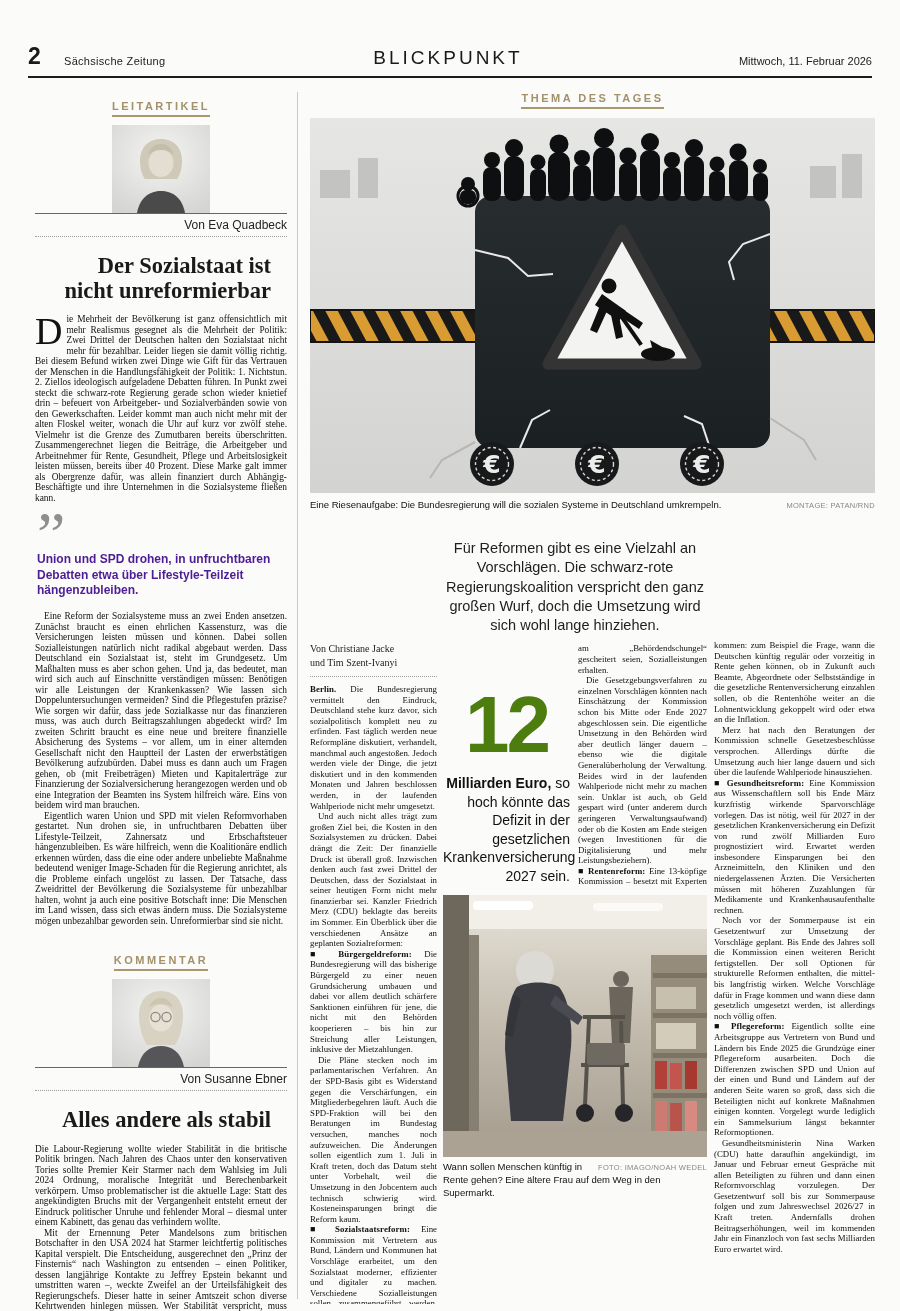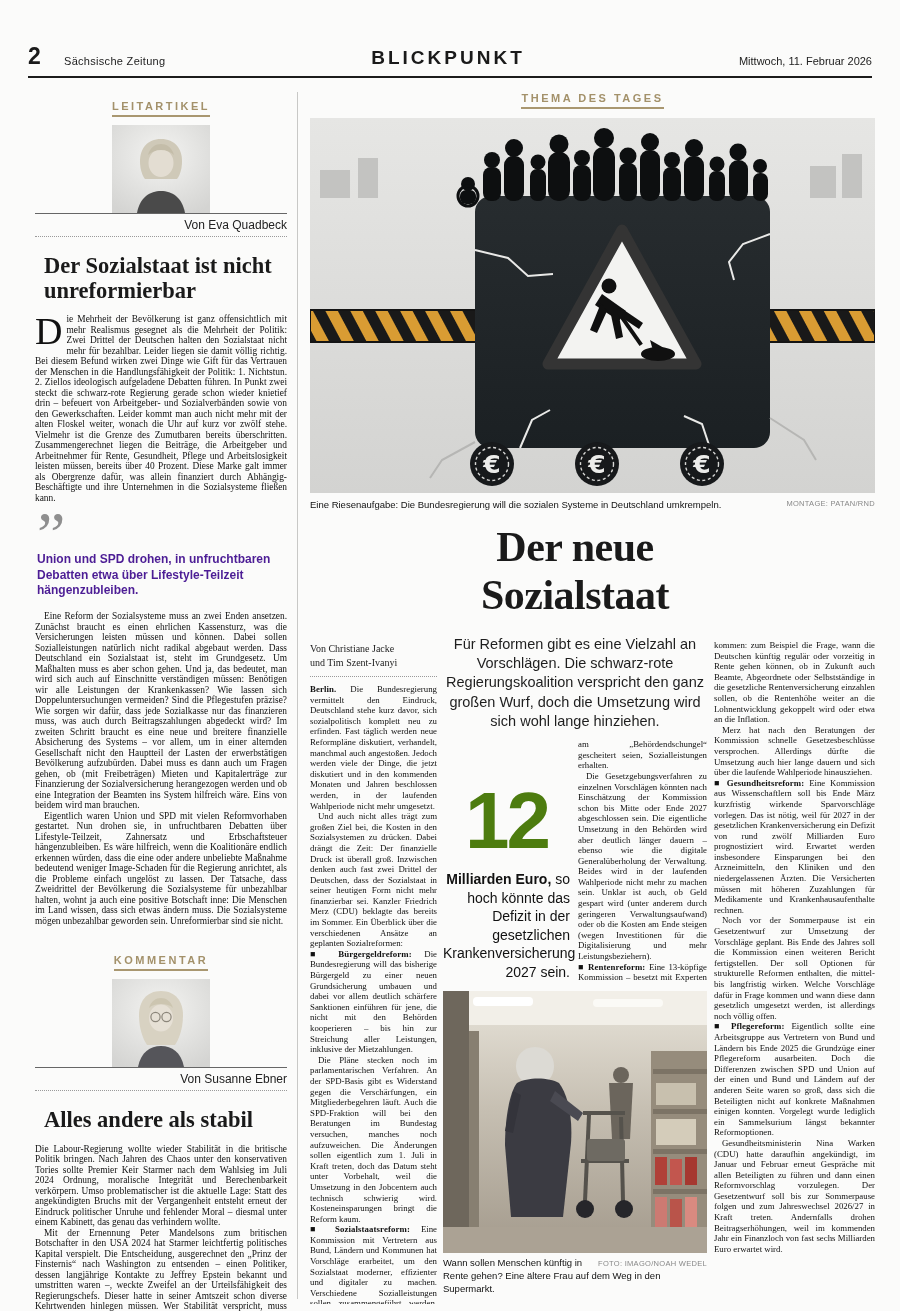--- a/index.html
+++ b/index.html
@@ -1,43 +1,43 @@
 <!DOCTYPE html>
 <html lang="de"><head>
 <meta charset="utf-8">
 <style>
   html,body{margin:0;padding:0;background:#e9e9e7;}
   .page{position:relative;width:900px;height:1311px;background:#fbfbfa;font-family:"Liberation Sans",sans-serif;color:#1a1a1a;overflow:hidden;box-shadow:0 0 6px rgba(0,0,0,.25);}
   
   .header{position:absolute;top:38px;left:28px;right:28px;height:38px;border-bottom:2px solid #1c1c1c;}
   .pagenum{position:absolute;left:0;bottom:6px;font-size:23px;font-weight:600;letter-spacing:.5px;}
   .papername{position:absolute;left:36px;bottom:9px;font-size:11px;letter-spacing:.3px;color:#222;margin-top:32px;}
-  .sectionname{position:absolute;left:0;right:4px;bottom:7px;text-align:center;font-size:19px;font-weight:700;letter-spacing:3px;}
+  .sectionname{position:absolute;left:0;right:4px;bottom:7px;text-align:center;font-size:19px;font-weight:400;letter-spacing:3px;}
   .dateline{position:absolute;right:0;bottom:9px;font-size:11px;color:#222;}
   .vdiv{position:absolute;left:297px;top:92px;bottom:12px;width:1px;background:#c8c8c6;}
   
   .slabel{text-align:center;margin-top:8px;}
   .slabel span{display:inline-block;color:#a3916a;font-weight:700;font-size:11px;letter-spacing:2.5px;border-bottom:2px solid #a99770;padding-bottom:3px;}
   
   .leftcol{position:absolute;left:35px;top:88px;width:252px;}
   .photo-wrap{text-align:center;border-bottom:1px solid #666;margin-top:8px;line-height:0;}
   .author{font-size:12px;text-align:right;padding:4px 0;border-bottom:1px dotted #9a9a9a;color:#222;}
-  .lhead{font-family:"Liberation Serif",serif;font-size:22.5px;line-height:1.12;text-align:left;font-weight:600;margin:16px 9px 11px;}
+  .lhead{font-family:"Liberation Serif",serif;font-size:22.5px;line-height:1.12;text-align:right;font-weight:600;margin:16px 16px 11px;}
   .bodytext{font-family:"Liberation Serif",serif;font-size:9.4px;line-height:10.5px;text-align:justify;color:#111;}
   .bodytext p{margin:0;}
   .bodytext p.ind{text-indent:9px;}
   .drop{float:left;font-family:"Liberation Serif",serif;font-size:38px;line-height:31px;padding:2px 4px 0 0;font-weight:500;}
   .quoteblock{margin:15px 2px 13px;}
   .qmark{font-family:"Liberation Serif",serif;font-size:64px;color:#8f8f8f;line-height:34px;height:34px;letter-spacing:-4px;}
   .qtext{font-size:12px;line-height:1.28;color:#4c1d95;font-weight:bold;}
   .kommentar-gap{height:16px;}
   
   .rightregion{position:absolute;left:310px;top:88px;width:565px;}
   .illustration{display:block;margin-top:9px;width:565px;height:375px;}
-  .illcap{display:flex;justify-content:space-between;align-items:flex-start;font-size:9.5px;margin-top:6px;color:#111;}
+  .illcap{display:flex;justify-content:space-between;align-items:flex-end;font-size:9.5px;margin-top:6px;color:#111;}
   .illcap .credit{font-size:7.5px;color:#888;letter-spacing:.3px;}
   .article{position:relative;margin-top:14px;height:780px;}
   .acol{position:absolute;overflow:hidden;}
   .acol1{left:0;top:118px;width:127px;height:662px;}
   .acol4{left:404px;top:116px;width:161px;height:664px;}
   .amid{position:absolute;left:133px;top:0;width:264px;}
   .mainhead{font-family:"Liberation Serif",serif;font-weight:700;font-size:42px;line-height:1.14;text-align:center;letter-spacing:-.5px;}
   .subhead{font-size:14.5px;line-height:1.33;text-align:center;margin-top:15px;color:#1e1e1e;}
   .midrow{display:flex;margin-top:8px;height:244px;}
   .numcol{width:127px;}
@@ -258,21 +258,20 @@
         <div>
             <p><b>Berlin. </b>Die Bundesregierung vermittelt den Eindruck, Deutschland stehe kurz davor, sich sozialpolitisch komplett neu zu erfinden. Fast täglich werden neue Reformpläne diskutiert, verhandelt, manchmal auch angestoßen. Jedoch werden viele der Dinge, die jetzt diskutiert und in den kommenden Monaten und Jahren beschlossen werden, in der laufenden Wahlperiode nicht mehr umgesetzt.</p>
             <p class="ind">Und auch nicht alles trägt zum großen Ziel bei, die Kosten in den Sozialsystemen zu drücken. Dabei drängt die Zeit: Der finanzielle Druck ist überall groß. Inzwischen denken auch fast zwei Drittel der Deutschen, dass der Sozialstaat in seiner heutigen Form nicht mehr finanzierbar sei. Kanzler Friedrich Merz (CDU) beklagte das bereits im Sommer. Ein Überblick über die verschiedenen Ansätze an geplanten Sozialreformen:</p>
             <p><b>■ Bürgergeldreform: </b>Die Bundesregierung will das bisherige Bürgergeld zu einer neuen Grundsicherung umbauen und dabei vor allem deutlich schärfere Sanktionen einführen für jene, die nicht mit den Behörden kooperieren – bis hin zur Streichung aller Leistungen, inklusive der Mietzahlungen.</p>
             <p class="ind">Die Pläne stecken noch im parlamentarischen Verfahren. An der SPD-Basis gibt es Widerstand gegen die Verschärfungen, ein Mitgliederbegehren läuft. Auch die SPD-Fraktion will bei den Beratungen im Bundestag versuchen, manches noch aufzuweichen. Die Änderungen sollen eigentlich zum 1. Juli in Kraft treten, doch das Datum steht unter Vorbehalt, weil die Umsetzung in den Jobcentern auch technisch schwierig wird. Kosteneinsparungen bringt die Reform kaum.</p>
             <p><b>■ Sozialstaatsreform: </b>Eine Kommission mit Vertretern aus Bund, Ländern und Kommunen hat Vorschläge erarbeitet, um den Sozialstaat moderner, effizienter und digitaler zu machen. Verschiedene Sozialleistungen sollen zusammengeführt werden, und weniger Behörden sollen zuständig sein. Es geht um insgesamt einfachere Anträge und darum, die zugehörigen Prozesse im großen Stil zu digitalisieren. Bundesarbeitsministerin Bärbel Bas (SPD) versichert, Leistungskürzungen seien dabei nicht geplant. Am Ende könnten sogar mehr Menschen, die bislang</p>
           </div>
       </div>
 
       <div class="amid">
-        <div class="mainhead">Der neue Sozialstaat</div>
         <div class="subhead">Für Reformen gibt es eine Vielzahl an Vorschlägen. Die schwarz-rote Regierungskoalition verspricht den ganz großen Wurf, doch die Umsetzung wird sich wohl lange hinziehen.</div>
 
         <div class="midrow">
           <div class="numcol">
             <div class="bignum">12</div>
             <div class="numcap"><b>Milliarden Euro,</b><span> so hoch könnte das Defizit in der gesetzlichen Krankenversicherung 2027 sein.</span></div>
           </div>
           <div class="col3 artbody">
               <p>am „Behördendschungel“ gescheitert seien, Sozialleistungen erhalten.</p>
               <p class="ind">Die Gesetzgebungsverfahren zu einzelnen Vorschlägen könnten nach Einschätzung der Kommission schon bis Mitte oder Ende 2027 abgeschlossen sein. Die eigentliche Umsetzung in den Behörden wird aber deutlich länger dauern – ebenso wie die digitale Generalüberholung der Verwaltung. Beides wird in der laufenden Wahlperiode nicht mehr zu machen sein. Unklar ist auch, ob Geld gespart wird (unter anderem durch geringeren Verwaltungsaufwand) oder ob die Kosten am Ende steigen (wegen Investitionen für die Digitalisierung und mehr Leistungsbeziehern).</p>

